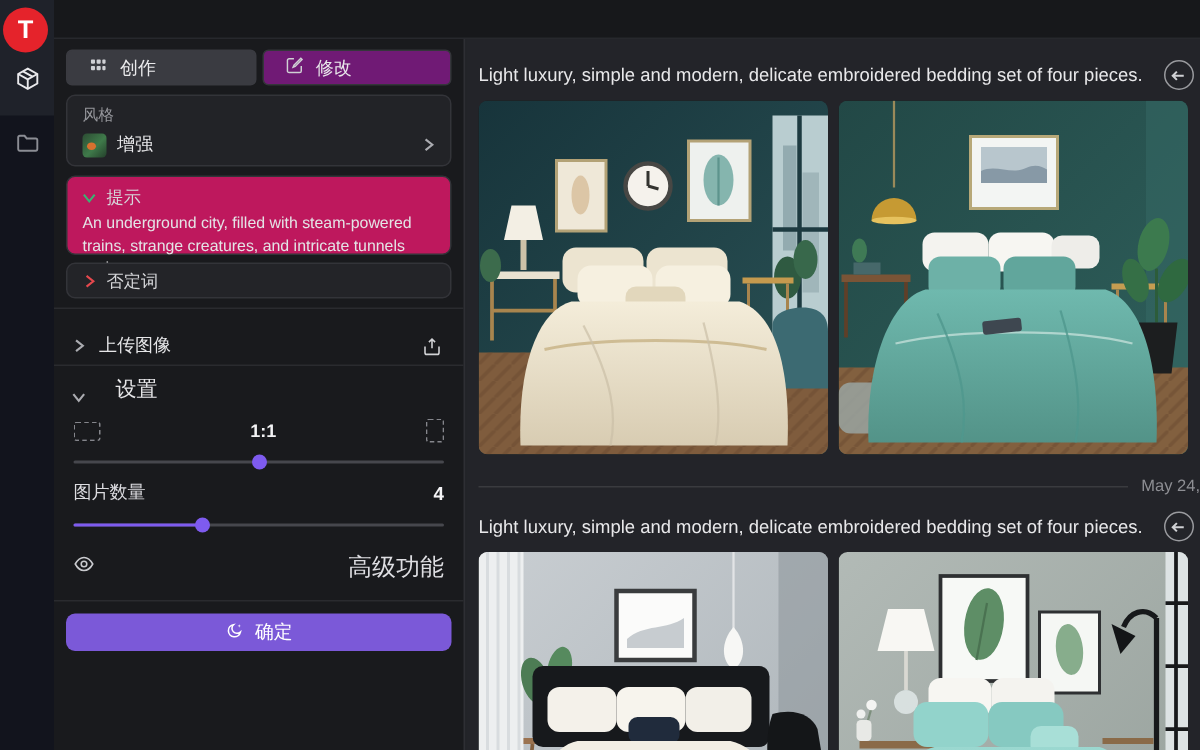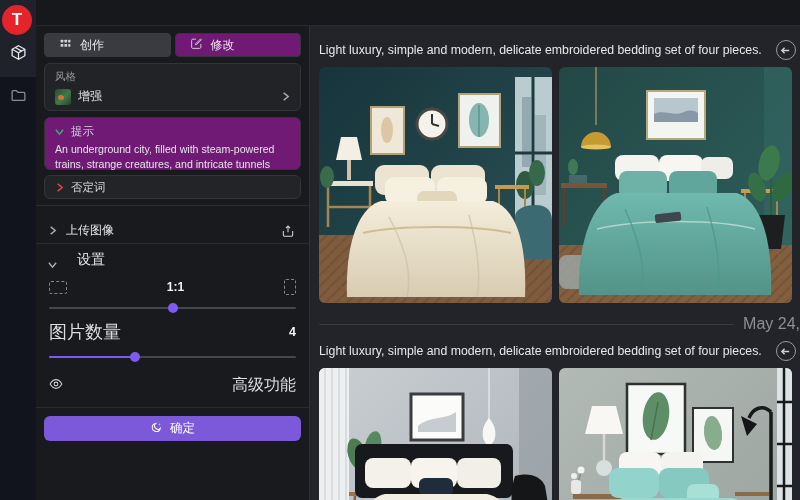--- a/index.html
+++ b/index.html
@@ -34,21 +34,21 @@
   .style-box { margin-top:6px; height:48px; padding:6px 10px; }
   .style-label { font-size:10.5px; color:#96979c; }
   .style-row { margin-top:4px; display:flex; align-items:center; gap:7px; cursor:pointer; }
   .style-thumb { width:16px; height:16px; border-radius:3px;
                  background:linear-gradient(135deg,#2c4c33 0%,#3f7a4a 55%,#24402b 100%); position:relative; overflow:hidden; }
   .style-thumb::after { content:""; position:absolute; left:3px; top:6px; width:6px; height:5px; border-radius:50%; background:#d8712f; }
   .style-name { font-size:12px; color:#e9e9eb; flex:1; }
   .chev { width:9px; height:9px; color:#aaabb0; flex:none; }
   .chev svg { width:9px; height:9px; display:block; }
 
-  .prompt-box { margin-top:6px; height:53px; padding:6px 10px 0; background:#701a75; }
+  .prompt-box { margin-top:6px; height:53px; padding:6px 10px 0; background:#be185d; }
   .box-head { display:flex; align-items:center; gap:7px; font-size:11.5px; color:#d6d7da; cursor:pointer; }
   .chev-green { color:#3bb273; } .chev-red { color:#e5484d; }
   .prompt-text { margin-top:3px; font-size:10.6px; line-height:1.42; color:#e4e4e6; }
   .neg-box { margin-top:5px; height:24px; padding:0 10px; background:#232428; display:flex; align-items:center; }
 
   .hr { height:1px; background:#2a2b2f; margin:0 -8px; }
   .hr1 { margin-top:6px; } .hr2 { margin-top:0; } .hr3 { margin-top:11px; }
 
   .upload-row { height:25px; display:flex; align-items:center; gap:9px; padding:0 4px; cursor:pointer;margin-top:12px; }
   .upload-row .label { flex:1; font-size:12px; color:#e6e6e8; }
@@ -58,42 +58,42 @@
   .sec-head { margin-top:7px; display:flex; align-items:flex-end; gap:20px; font-size:14px; color:#e6e6e8; padding:0 4px; cursor:pointer; }
   .ratio-row { margin-top:10px; display:flex; align-items:center; padding:0 5px; }
   .ratio-land { width:18px; height:13px; border:1px dashed #85868c; border-radius:2px; cursor:pointer; }
   .ratio-port { width:12px; height:16px; border:1px dashed #85868c; border-radius:2px; cursor:pointer; }
   .ratio-val { flex:1; text-align:center; font-size:12px; font-weight:bold; color:#f2f2f4; }
   .slider { position:relative; height:10px; margin:8px 5px 0; cursor:pointer; }
   .slider .track { position:absolute; left:0; right:0; top:4px; height:2px; background:#46474d; border-radius:1px; }
   .slider .fill { position:absolute; left:0; top:4px; height:2px; background:#7e5bef; border-radius:1px; }
   .slider .thumb { position:absolute; top:0; width:10px; height:10px; border-radius:50%; background:#7e5bef; transform:translateX(-5px); }
   .count-row { margin-top:7px; display:flex; align-items:center; padding:0 5px; }
-  .count-row .label { flex:1; font-size:18px; color:#dcdce0; }
+  .count-row .label { flex:1; font-size:12px; color:#dcdce0; }
   .count-row .val { font-size:12.5px; font-weight:bold; color:#f4f4f6; }
   .adv-row { margin-top:13px; display:flex; align-items:center; gap:8px; padding:0 5px; font-size:16px; color:#dedee2; cursor:pointer;justify-content:space-between; }
   .adv-row svg { width:14px; height:14px; color:#c9cace; }
   .confirm { margin-top:8px; height:25px; border:none; border-radius:6px; background:#7b59d8; color:#fff;
              font-size:12.5px; display:flex; align-items:center; justify-content:center; gap:7px; cursor:pointer; }
   .confirm svg { width:13px; height:13px; }
 
   
   .main { position:absolute; left:311px; top:26px; right:0; bottom:0; background:#232429; padding-left:8px; overflow:hidden; }
   .gen-prompt { display:flex; align-items:center; gap:14px; height:24px; }
   .gp1 { margin-top:12px; } .gp2 { margin-top:8px; }
   .gen-prompt .txt { font-size:12.3px; color:#e8e8ea; }
   .reuse { width:20px; height:20px; border-radius:50%; border:1.4px solid #9a9b9f; background:none; cursor:pointer;
            display:flex; align-items:center; justify-content:center; color:#cfd0d3; padding:0; flex:none; }
   .reuse svg { width:11px; height:11px; display:block; }
   .gen-images { margin-top:5px; display:flex; gap:7px; }
   .shot { width:233px; height:236px; border-radius:6px; overflow:hidden; background:#1b1c1f; flex:none; cursor:pointer; }
   .shot svg { width:233px; height:236px; display:block; }
   .date-row { margin-top:14px; height:14px; display:flex; align-items:center; }
   .date-row .line { flex:1; height:1px; background:#3a3b3f; margin-right:9px; }
-  .date-row .date { font-size:16px; color:#8e8f94; white-space:nowrap; }
+  .date-row .date { font-size:11px; color:#8e8f94; white-space:nowrap; }
 </style>
 </head>
 <body>
 
 <div class="screen">
 
   <div class="topstrip"></div>
 
   <nav class="rail">
     <div class="rail-top"></div>

